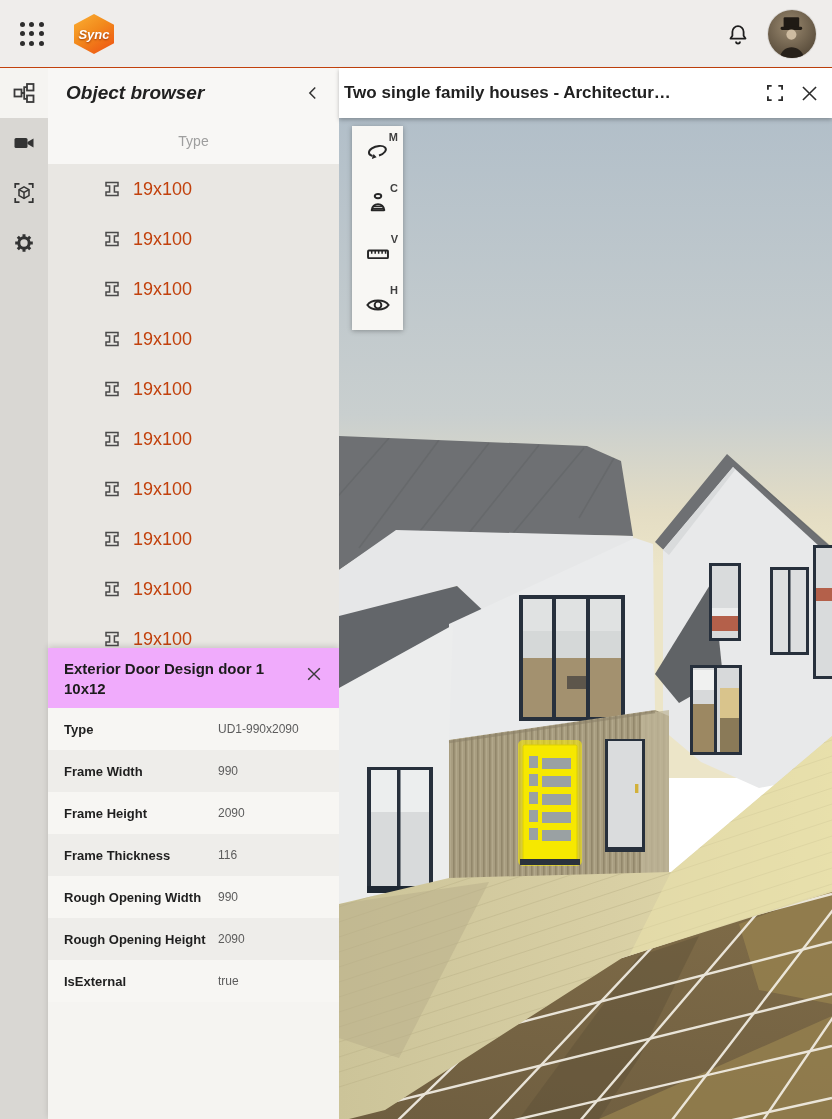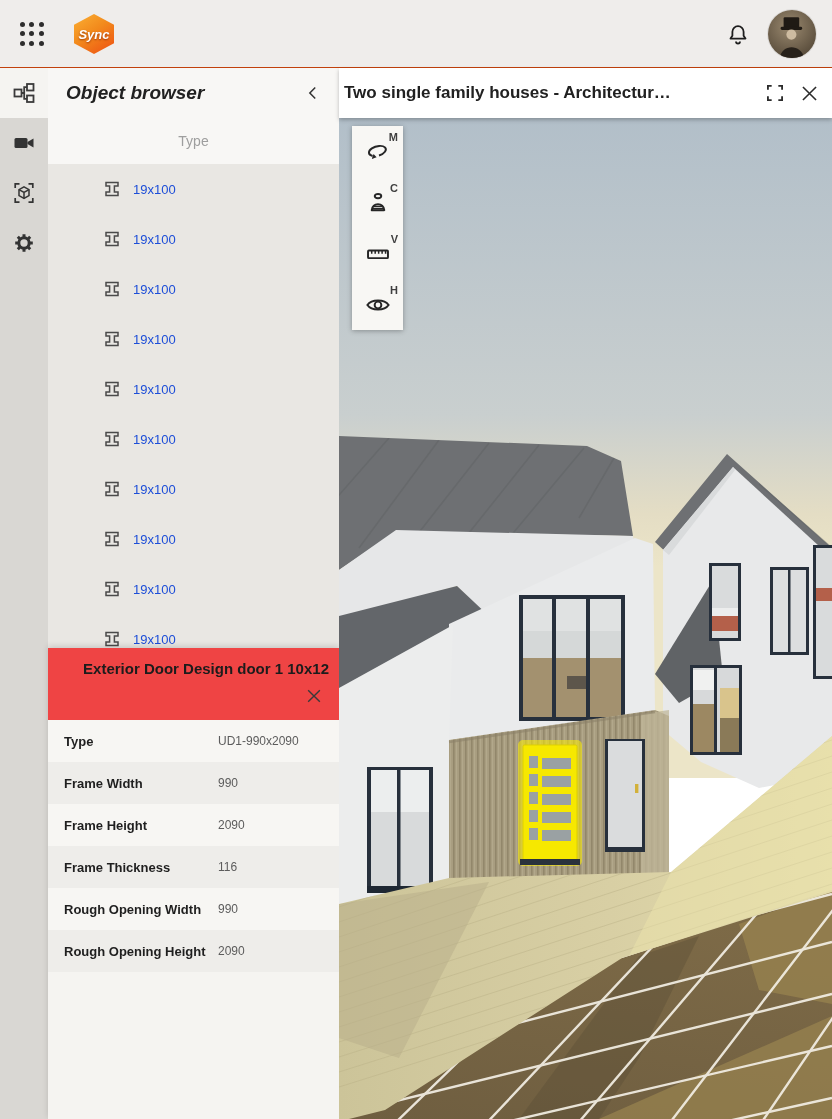--- a/index.html
+++ b/index.html
@@ -28,25 +28,25 @@
   .browser-head{height:50px;background:#f8f7f5;display:flex;align-items:center;}
   .browser-title{font-size:19px;font-weight:600;color:#212121;padding-left:18px;flex:1;font-style:italic;}
   .collapse-btn{width:34px;height:34px;display:flex;align-items:center;justify-content:center;cursor:pointer;margin-right:8px;}
   .tabs{height:46px;background:#f8f7f5;display:flex;position:relative;}
   .tab{flex:1;display:flex;align-items:center;justify-content:center;font-size:14px;color:#9e9e9e;cursor:pointer;position:relative;}
   .tab.active{color:#424242;font-weight:500;}
   .tab.active::after{content:"";position:absolute;left:0;right:0;bottom:0;height:2px;background:#b3b1ad;}
   .objlist{position:absolute;left:0;top:96px;width:291px;bottom:0;overflow:hidden;}
   .objitem{height:50px;display:flex;align-items:center;cursor:pointer;}
   .objitem .ibeam{margin-left:54px;margin-right:11px;flex:none;display:flex;}
-  .objitem .objlabel{font-size:13px;color:#1d4ed8;}
+  .objitem .objlabel{font-size:18px;color:#c2410c;}
 
   
   .props{position:absolute;left:48px;top:648px;width:291px;bottom:0;background:#f5f4f1;box-shadow:0 -2px 6px rgba(0,0,0,.14);}
-  .props-head{background:#ef4444;display:flex;align-items:flex-end;padding:9px 10px 9px 16px;flex-direction:column;}
+  .props-head{background:#f0abfc;display:flex;align-items:flex-start;padding:9px 10px 9px 16px;}
   .props-title{flex:1;font-size:15px;font-weight:bold;color:#1c1c1c;line-height:20px;padding-top:2px;}
   .props-close{width:30px;height:30px;display:flex;align-items:center;justify-content:center;cursor:pointer;margin-top:2px;}
   .prow{height:42px;display:flex;align-items:center;padding:0 16px;box-sizing:border-box;}
   .prow:nth-child(odd){background:#f7f6f3;}
   .prow:nth-child(even){background:#eeedea;}
   .plabel{width:154px;flex:none;font-size:13px;font-weight:bold;color:#1f1f1f;}
   .pvalue{font-size:12px;color:#5c5c5c;white-space:nowrap;}
 
   
   .viewport{position:absolute;left:339px;top:68px;width:493px;height:1051px;background:#fff;}
@@ -288,20 +288,24 @@
           <span class="plabel">Rough Opening Width</span>
           <span class="pvalue">990</span>
         </div>
 
         <div class="prow">
           <span class="plabel">Rough Opening Height</span>
           <span class="pvalue">2090</span>
         </div>
 
 
+        <div class="prow">
+          <span class="plabel">IsExternal</span>
+          <span class="pvalue">true</span>
+        </div>
       </div>
   </div>
 
   <div class="viewport">
     <div class="vhead">
       <div class="vtitle">Two single family houses - Architectur…</div>
       <div class="vbtn">
         <svg viewBox="0 0 24 24" width="20" height="20" fill="none" stroke="#2b2b2b" stroke-width="2.2">
           <path d="M3.5,8 V3.5 H8 M16,3.5 H20.5 V8 M20.5,16 V20.5 H16 M8,20.5 H3.5 V16"></path>
         </svg>

